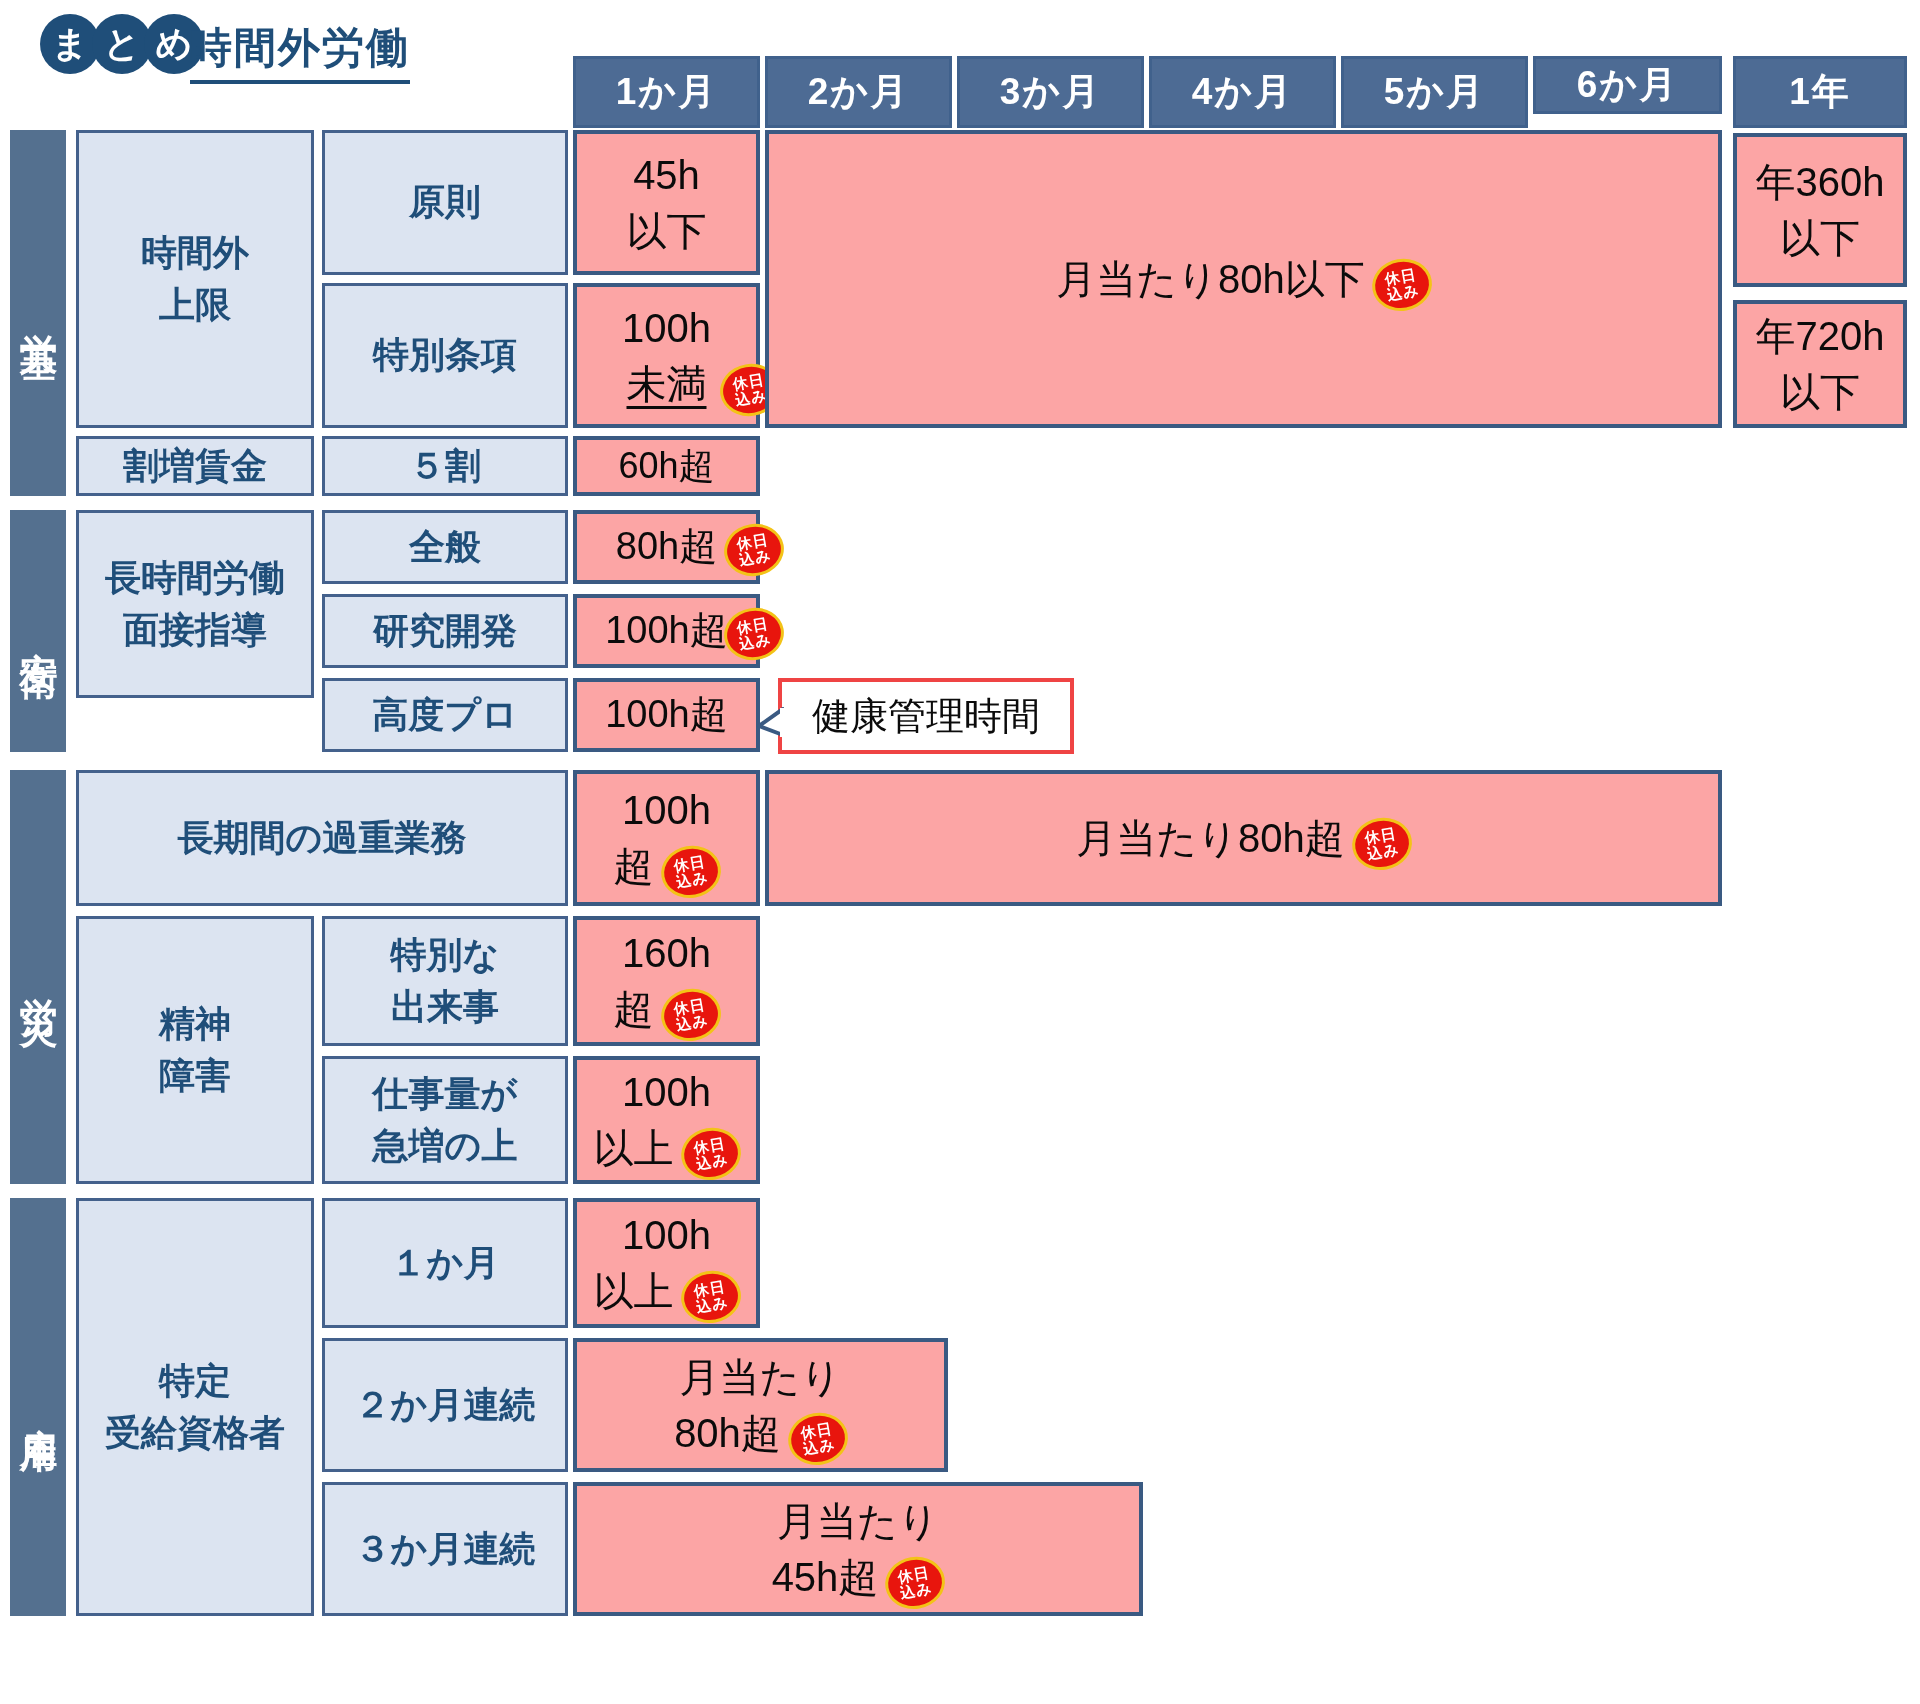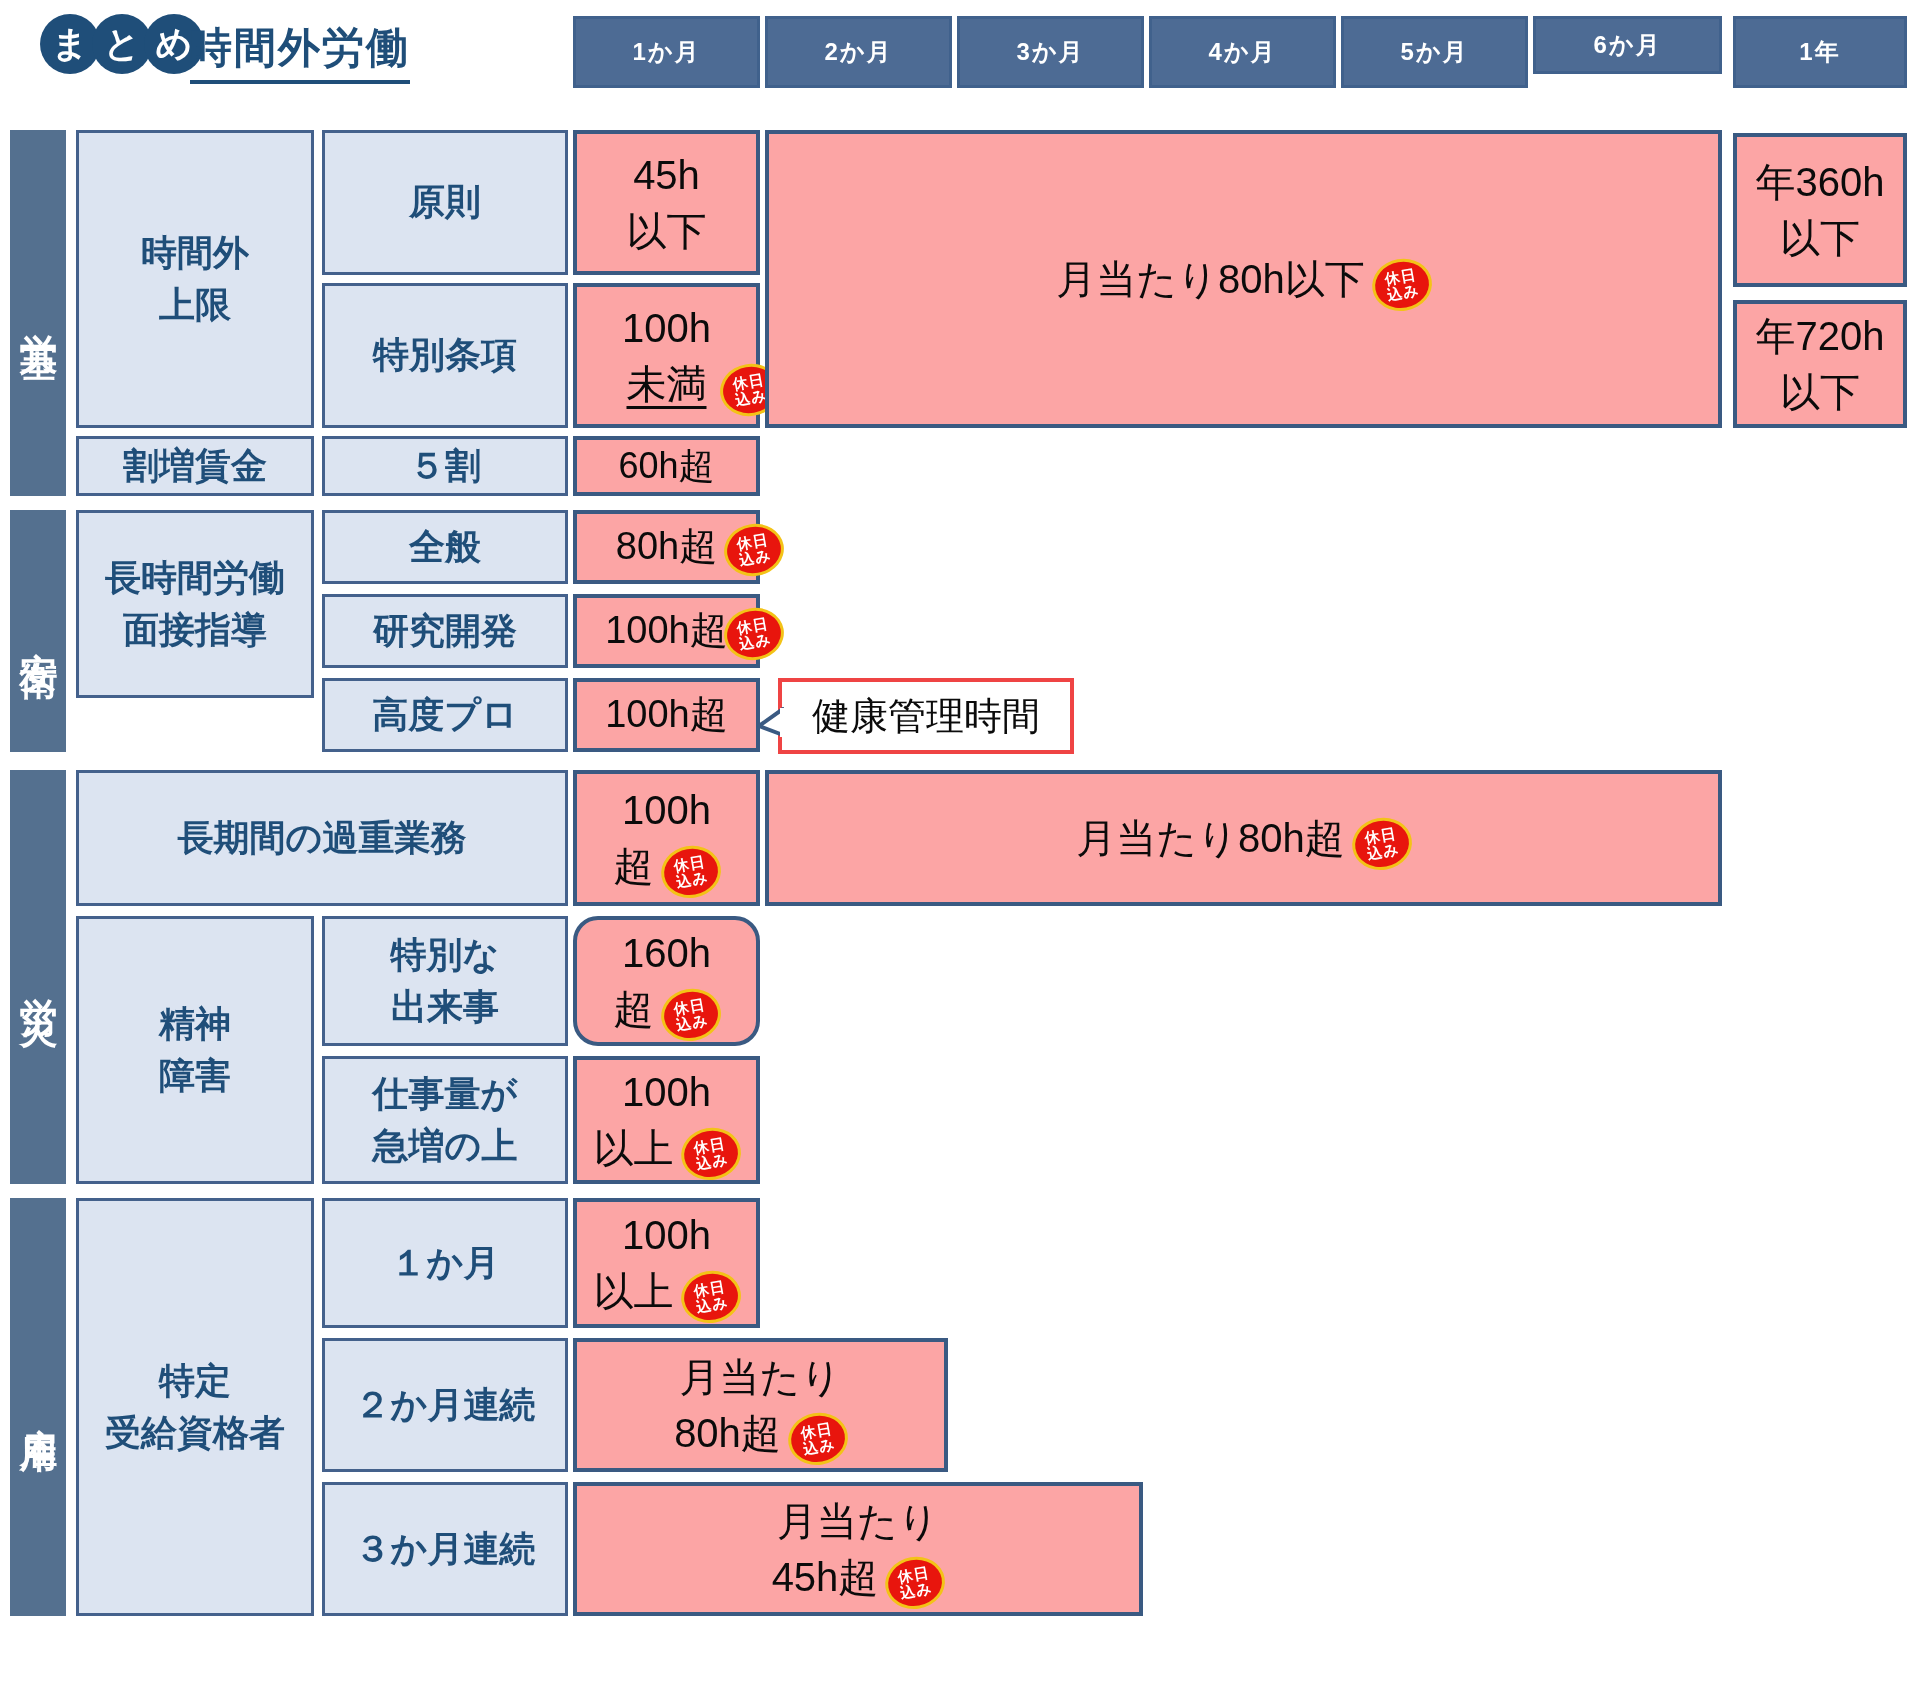--- a/index.html
+++ b/index.html
@@ -6,21 +6,21 @@
   #canvas{
     position:relative;width:1920px;height:1704px;background:#ffffff;
     font-family:"Liberation Sans","DejaVu Sans",sans-serif;
     overflow:hidden;
   }
   .abs{position:absolute;box-sizing:border-box;}
   
   .hdr{
     background:#4d6b94;border:3px solid #40618c;color:#ffffff;
     display:flex;align-items:center;justify-content:center;
-    font-size:24px;font-weight:bold;letter-spacing:2px;
+    font-size:37px;font-weight:bold;letter-spacing:2px;margin-top:40px;
   }
   
   .band{
     background:#54708f;color:#ffffff;font-weight:bold;font-size:38px;
     display:flex;align-items:center;justify-content:center;
     writing-mode:vertical-rl;text-orientation:upright;letter-spacing:10px;
   }
   
   .lbl{
     background:#dce4f1;border:3px solid #44618c;color:#1f4e79;
@@ -203,21 +203,21 @@
   </div>
   <div class="abs lbl" style="left:322px;top:916px;width:246px;height:130px;">
     <div>特別な</div>
     <div>出来事</div>
   </div>
   <div class="abs lbl" style="left:322px;top:1056px;width:246px;height:128px;">
     <div>仕事量が</div>
     <div>急増の上</div>
   </div>
 
-  <div class="abs val" style="left:573px;top:916px;width:187px;height:130px;border-radius:25px;">
+  <div class="abs val" style="left:573px;top:916px;width:187px;height:130px;">
     <div>160h</div>
     <div class="row">
       <span>超</span>
       <span class="badge inline">
         <span>休日</span>
         <span>込み</span>
       </span>
     </div>
   </div>
   <div class="abs val" style="left:573px;top:1056px;width:187px;height:128px;">

